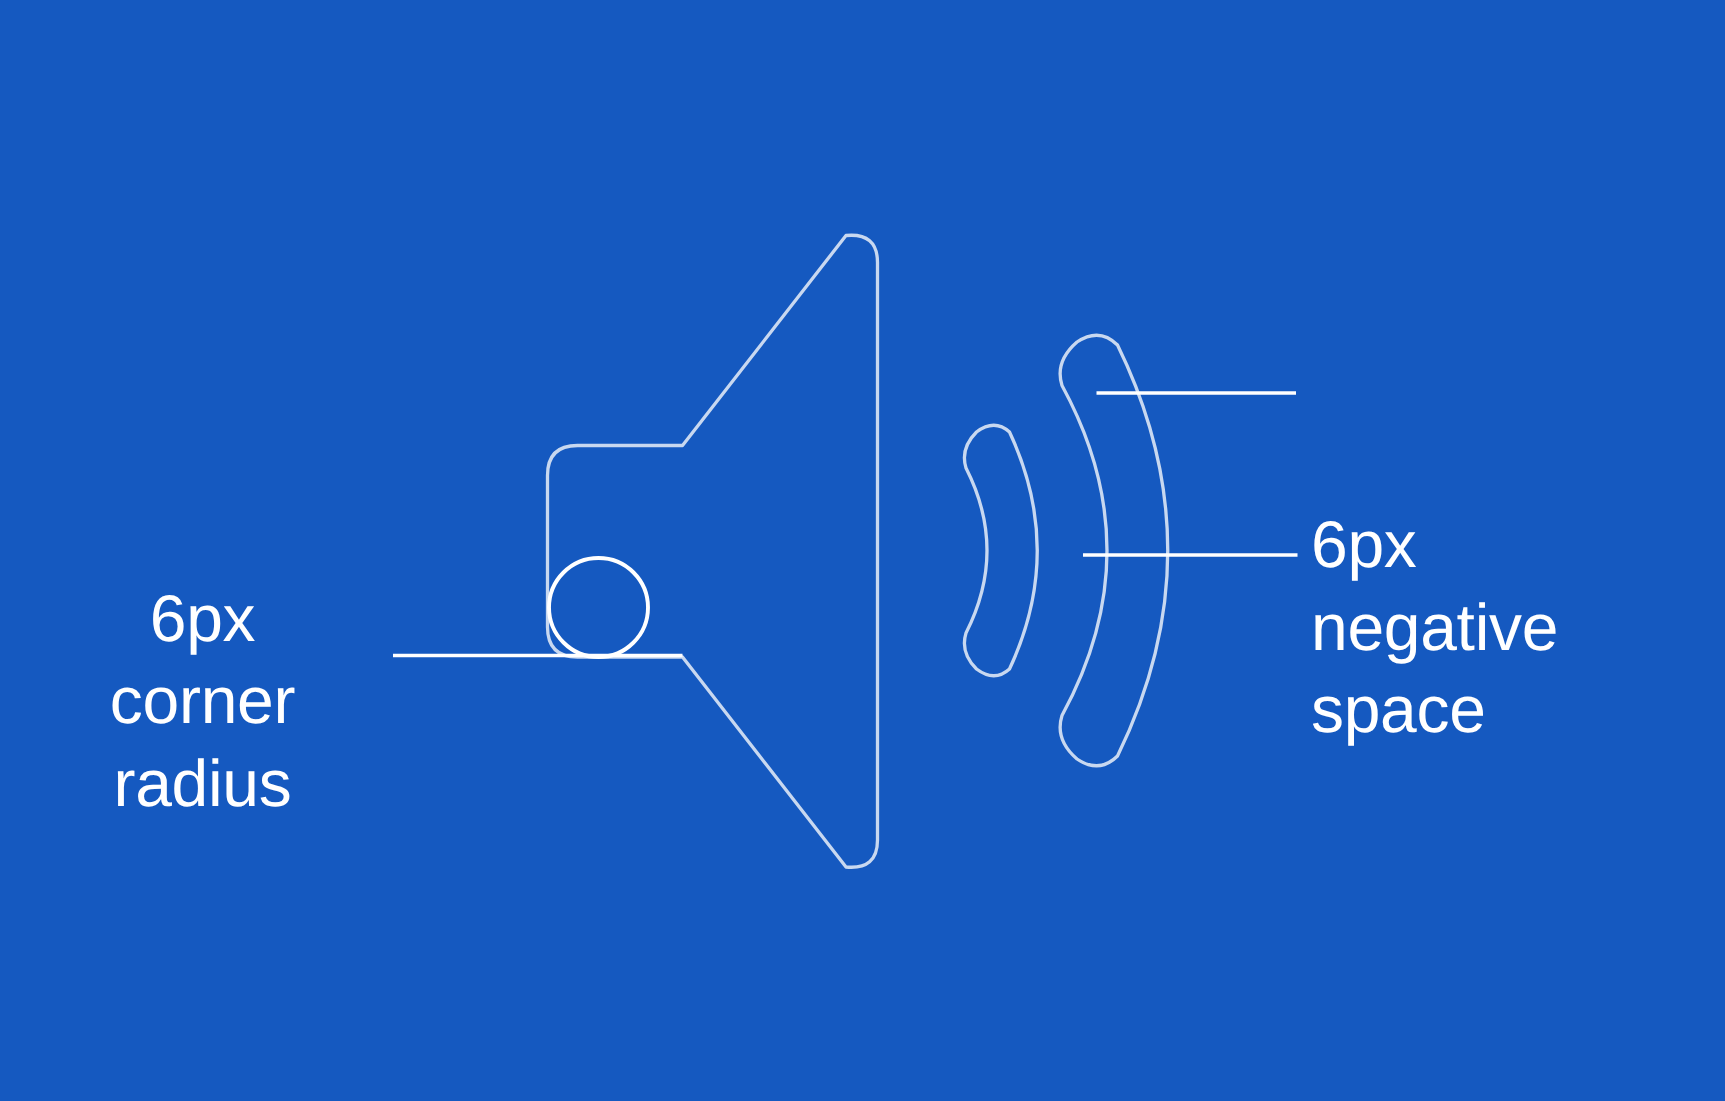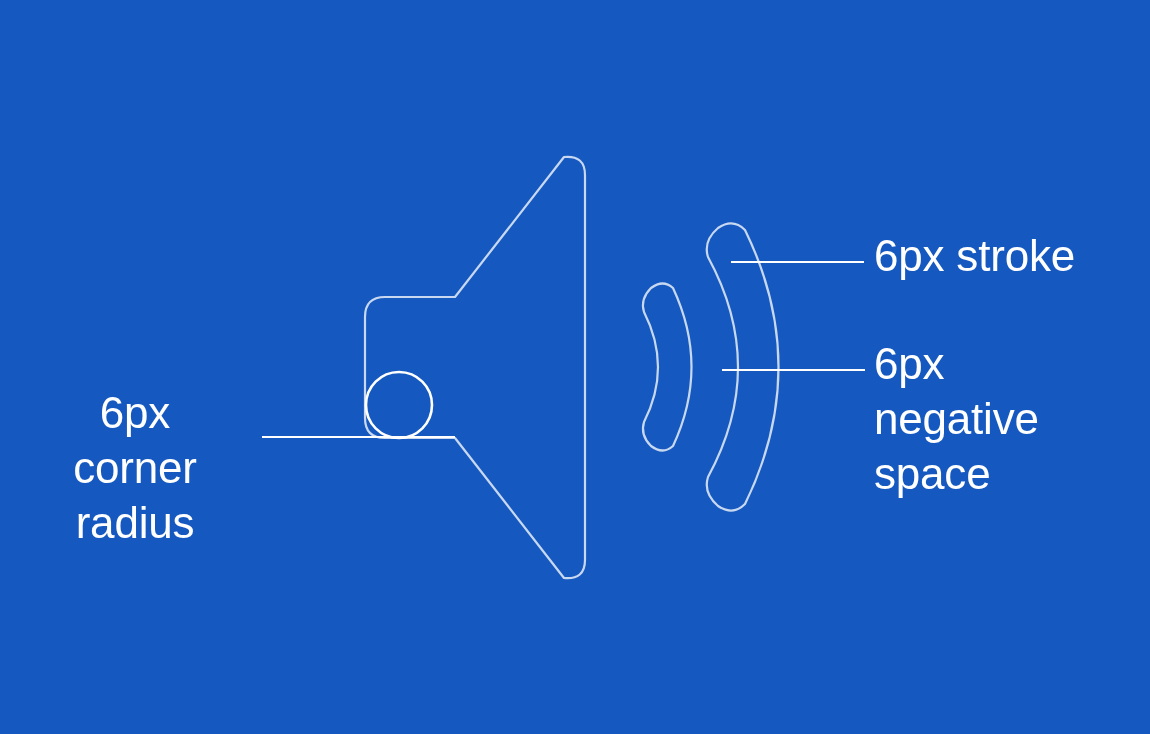--- a/index.html
+++ b/index.html
@@ -112,19 +112,18 @@
 
     <line class="leader-line" x1="262" y1="437" x2="455" y2="437"></line>
     <line class="leader-line" x1="731" y1="262" x2="864" y2="262"></line>
     <line class="leader-line" x1="722" y1="370" x2="865" y2="370"></line>
   </svg>
 
   <div class="callout" id="callout-corner-radius">6px
 corner
 radius</div>
 
-  <div class="callout" id="callout-stroke">6px stroke</div>
 
   <div class="callout" id="callout-negative-space">6px
 negative
 space</div>
 
 </div>
 
 </body></html>

